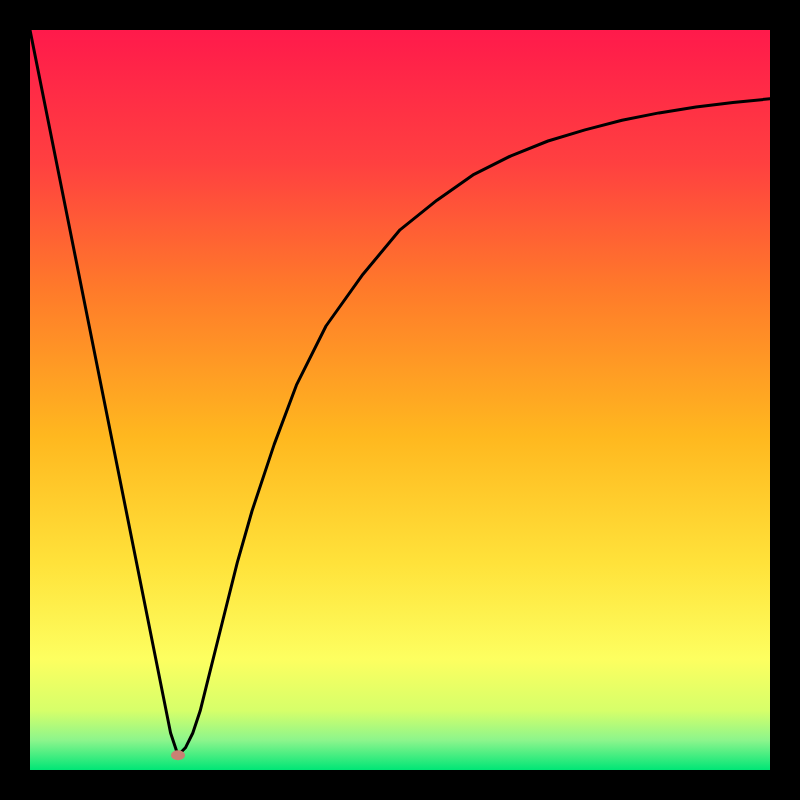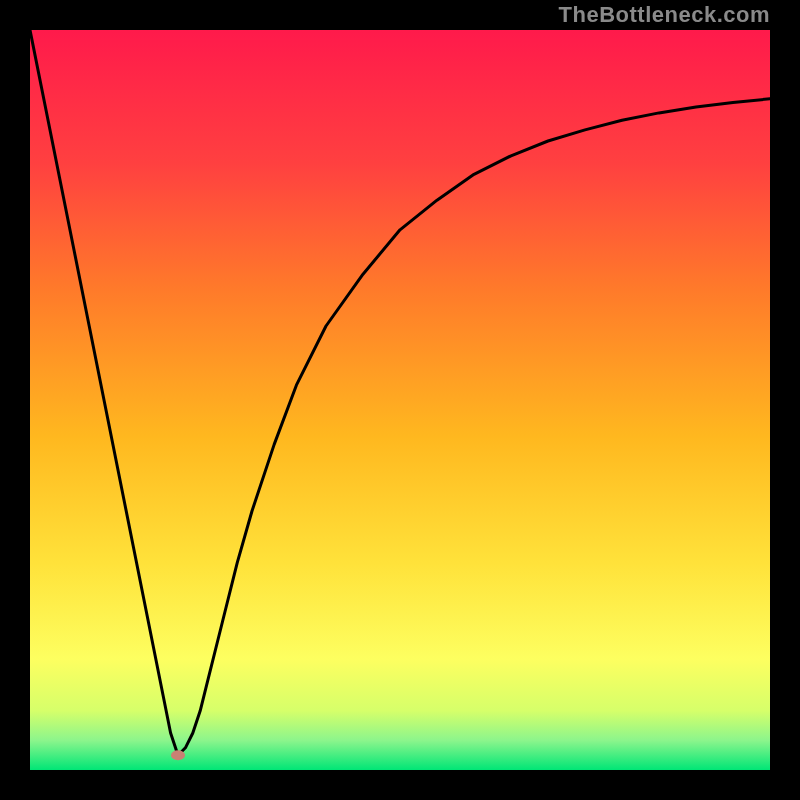--- a/index.html
+++ b/index.html
@@ -54,14 +54,13 @@
             <stop offset="92%" stop-color="#d6ff6a"></stop>
             <stop offset="96%" stop-color="#8cf58c"></stop>
             <stop offset="100%" stop-color="#00e676"></stop>
           </linearGradient>
       </defs>
       <rect id="bg-rect" x="0" y="0" width="740" height="740" fill="url(#bg-grad)"></rect>
       <path id="curve" fill="none" stroke="#000000" stroke-width="3" stroke-linejoin="round" stroke-linecap="round" d="M0.0 0.0 L14.8 74.0 L29.6 148.0 L44.4 222.0 L59.2 296.0 L74.0 370.0 L88.8 444.0 L103.6 518.0 L118.4 592.0 L133.2 666.0 L140.6 703.0 L148.0 725.2 L155.4 717.8 L162.8 703.0 L170.2 680.8 L177.6 651.2 L192.4 592.0 L207.2 532.8 L222.0 481.0 L244.2 414.4 L266.4 355.2 L296.0 296.0 L333.0 244.2 L370.0 199.8 L407.0 170.2 L444.0 144.3 L481.0 125.8 L518.0 111.0 L555.0 99.9 L592.0 90.3 L629.0 82.9 L666.0 77.0 L703.0 72.5 L740.0 68.8"></path>
       <ellipse id="marker" fill="#c98073" cx="148" cy="725.2" rx="7" ry="5"></ellipse>
     </svg>
   </div>
-  <div class="watermark">TheBottleneck.com</div>
 </div>
 
 </body></html>

